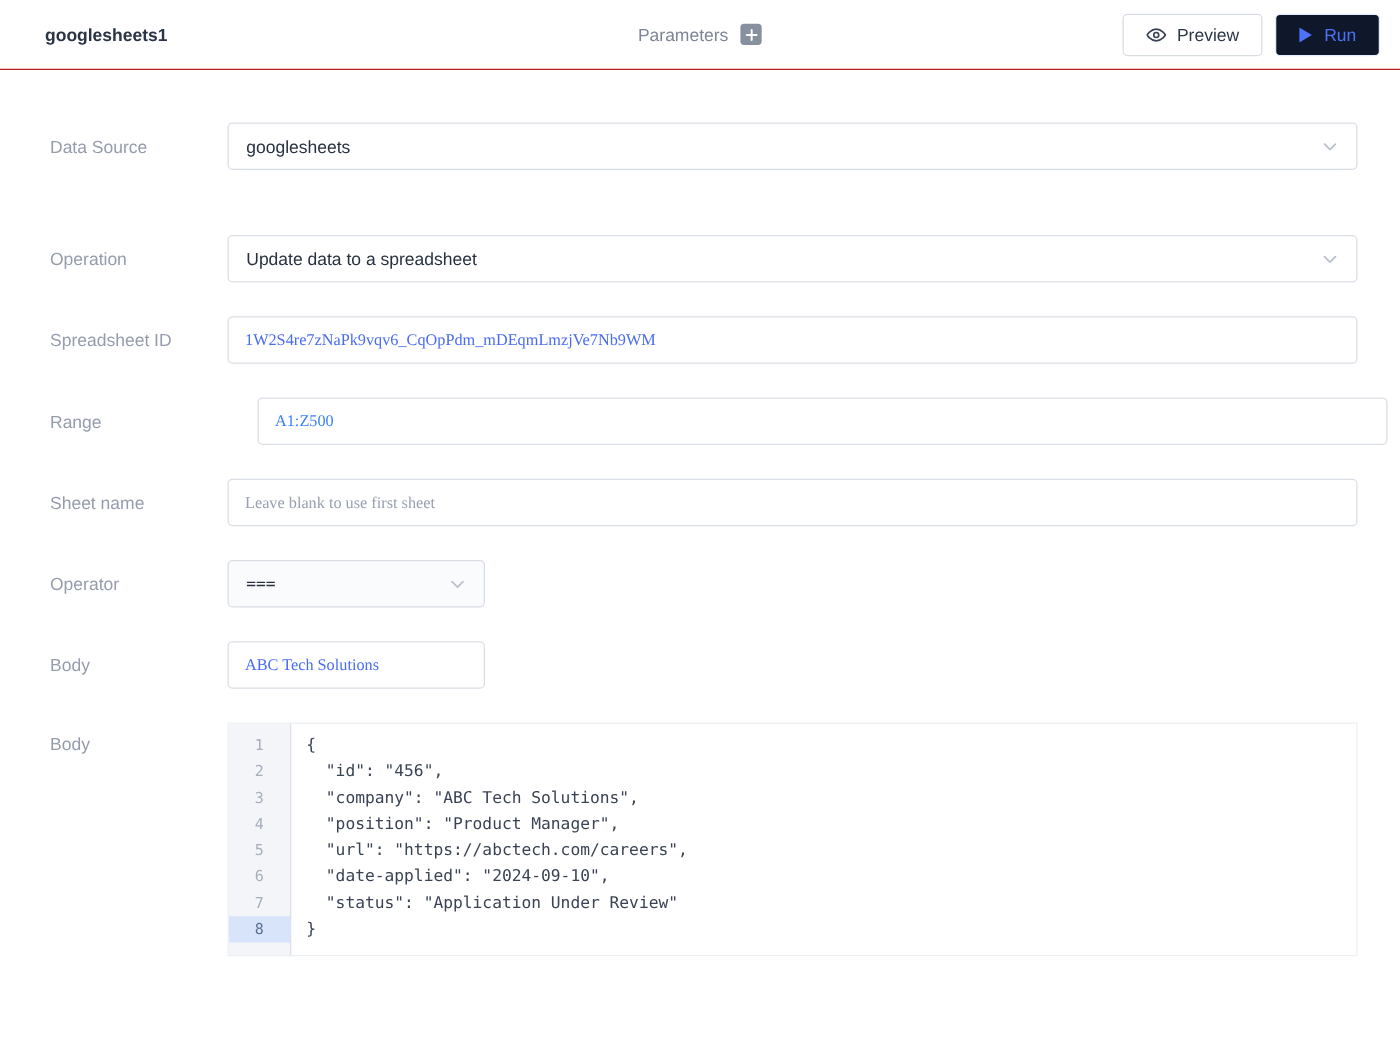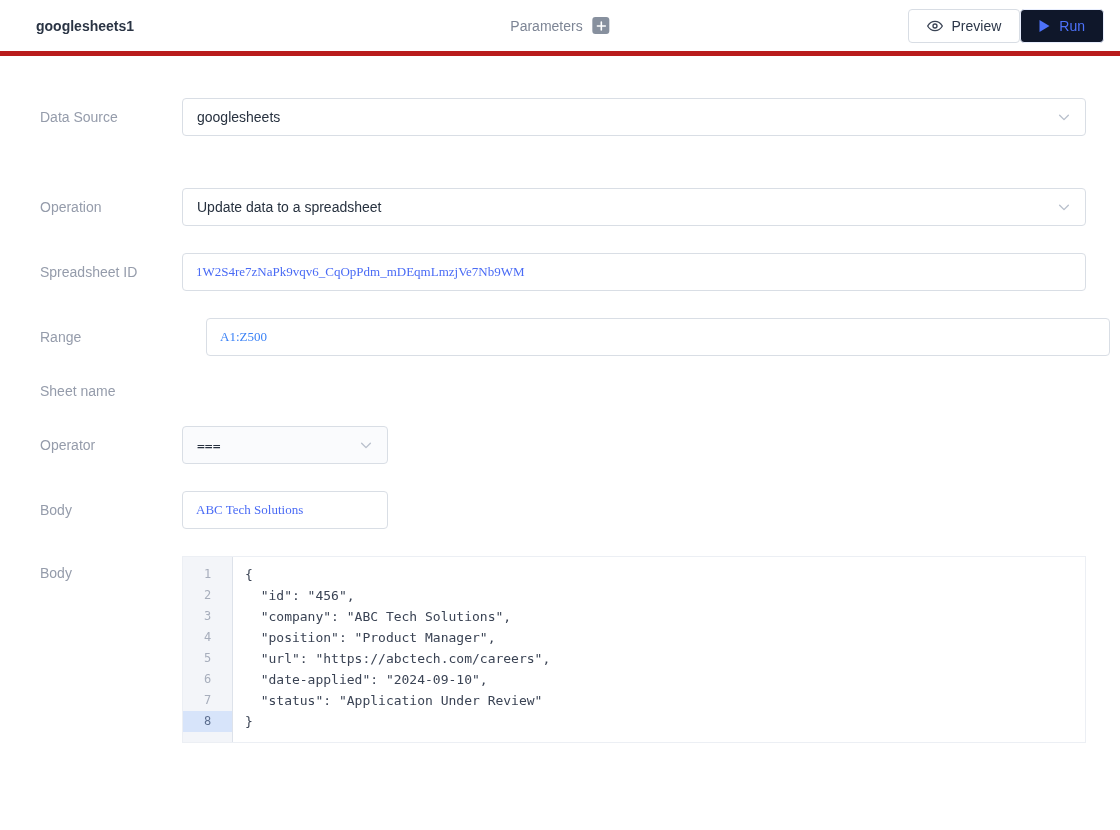--- a/index.html
+++ b/index.html
@@ -7,40 +7,40 @@
     width: 1120px; height: 830px;
     background: #ffffff;
     font-family: "Liberation Sans", sans-serif;
     overflow: hidden;
     color: #2a3444;
   }
 
   
   .header {
     height: 56px;
-    border-bottom: 5px solid #b91c1c;
+    border-bottom: 1px solid #b91c1c;
     display: flex; align-items: center;
     padding: 0 16px 0 36px;
     position: relative;
     background: #fff;
   }
   .query-title { font-size: 14px; font-weight: 700; color: #2a3444; }
   .params {
     position: absolute; left: 50%; transform: translateX(-50%);
     display: flex; align-items: center; gap: 10px;
   }
   .params-label { font-size: 14px; color: #7d8595; }
   .add-param {
     width: 17px; height: 17px;
     border: none; border-radius: 3px;
     background: #87909e; color: #fff;
     display: inline-flex; align-items: center; justify-content: center;
     cursor: pointer; font-size: 13px; line-height: 1;
   }
-  .actions { margin-left: auto; display: flex; align-items: center; }
+  .actions { margin-left: auto; display: flex; gap: 10px; align-items: center; }
   .btn {
     height: 34px; border-radius: 4px; font-size: 14px;
     display: inline-flex; align-items: center; gap: 9px;
     padding: 0 18px; cursor: pointer;
     font-family: "Liberation Sans", sans-serif;
   }
   .btn-preview { background: #fff; border: 1px solid #d8dde4; color: #2b3648; }
   .btn-run { background: #0f172a; border: 1px solid #e7edfd; color: #4d72fa; font-weight: 500; }
   .icon { display: inline-flex; align-items: center; }
 
@@ -188,20 +188,23 @@
 
   <div class="row">
     <div class="row-label">Range</div>
     <div class="control">
       <input class="input gray" type="text" value="A1:Z500" style="">
     </div>
   </div>
 
   <div class="row">
     <div class="row-label">Sheet name</div>
+    <div class="control">
+      <input class="input" type="text" placeholder="Leave blank to use first sheet" style="">
+    </div>
   </div>
 
 
   <div class="row">
     <div class="row-label">Operator</div>
     <div class="control">
       <div class="select select-mono w-narrow">
         <span>===</span>
         <span class="chev">
           <svg width="14" height="14" viewBox="0 0 16 16">

